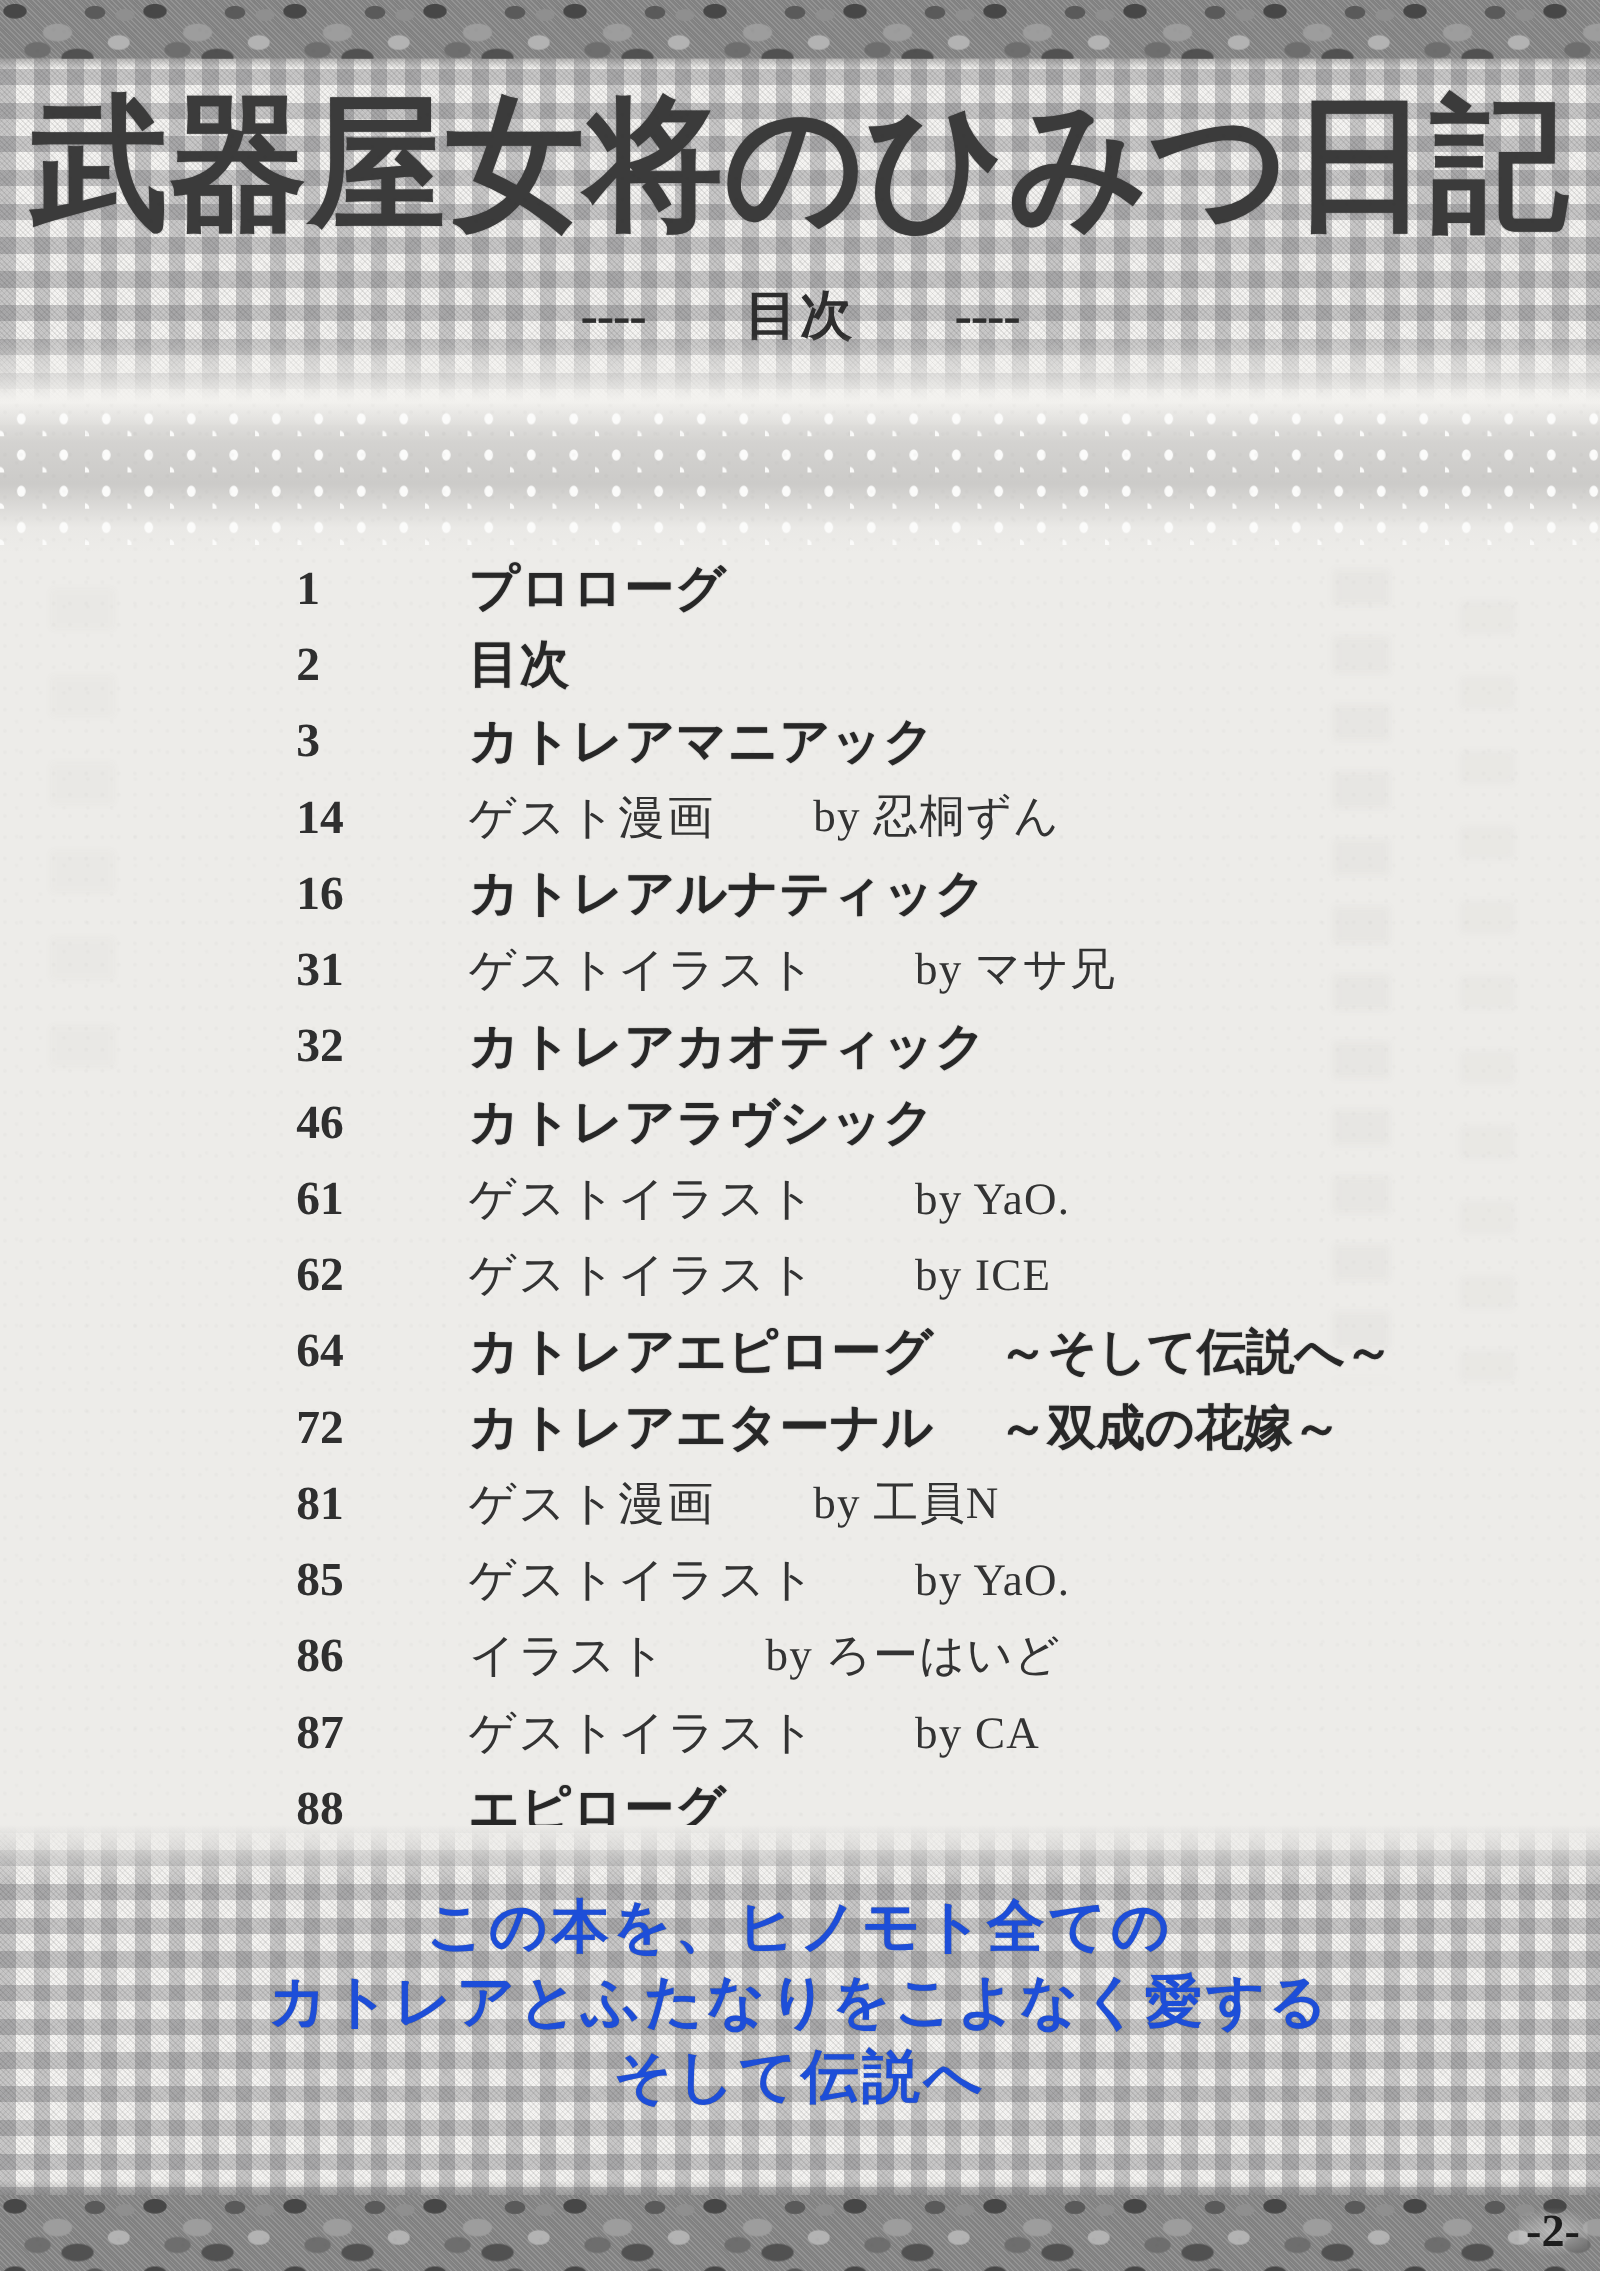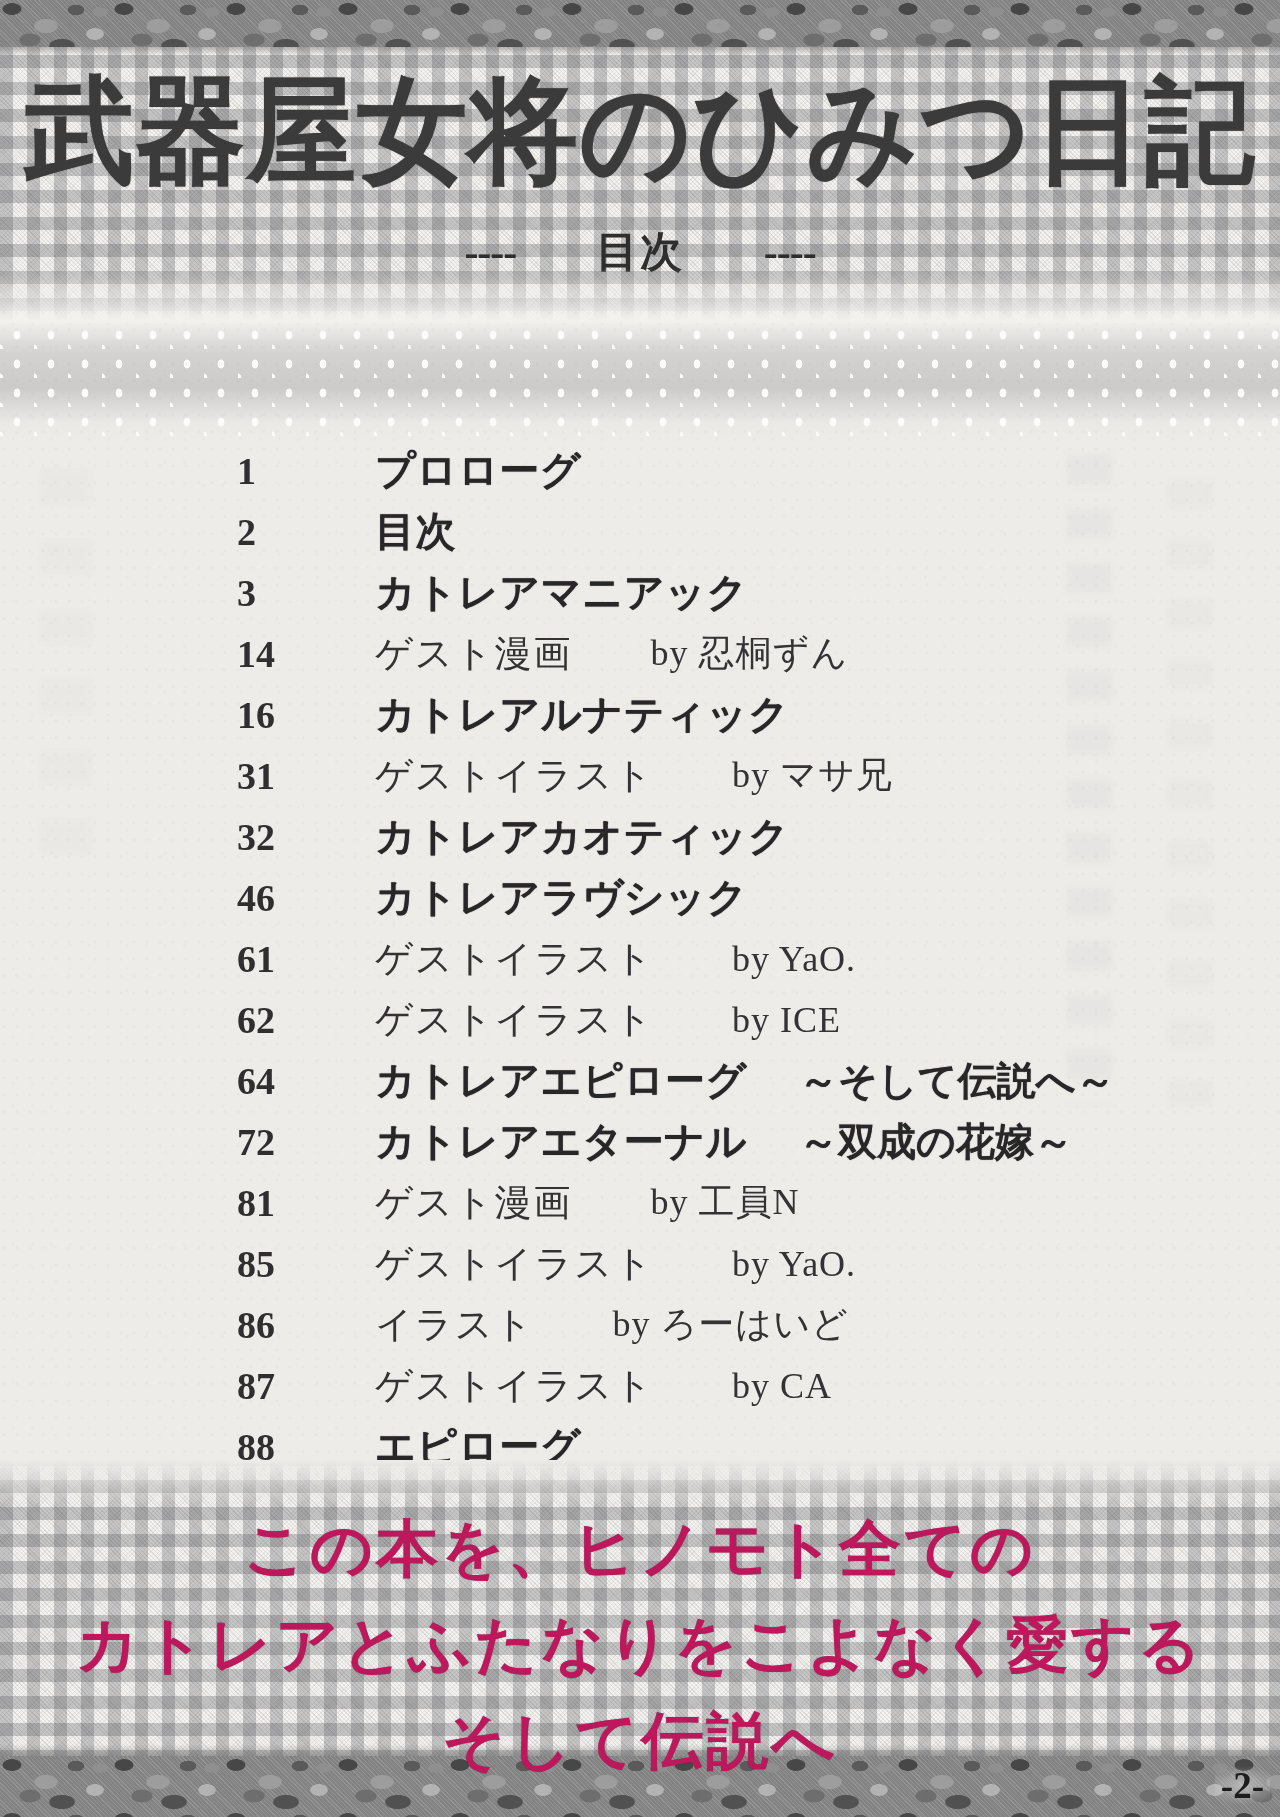--- a/index.html
+++ b/index.html
@@ -109,24 +109,24 @@
   .sub{
     margin-left:52px;font-family:"Liberation Sans",sans-serif;font-weight:bold;
     font-size:39px;color:#272727;text-shadow:0 0 1px rgba(30,30,30,0.6);
   }
   .by{margin-left:78px;font-family:"Liberation Serif",serif;font-size:36px;color:#333;letter-spacing:1px;}
 
   
   .dedication{position:absolute;top:1518px;left:0;width:100%;text-align:center;z-index:3;}
   .ded-line{
     font-family:"Liberation Sans",sans-serif;font-weight:bold;
-    font-size:62px;color:#be185d;letter-spacing:3px;line-height:1.0;
+    font-size:46px;color:#1d4ed8;letter-spacing:3px;line-height:1.0;
     text-shadow:0 0 1px rgba(35,35,35,0.55);white-space:nowrap;
   }
-  .ded-line + .ded-line{margin-top:34px;font-family:Liberation Serif, serif;}
+  .ded-line + .ded-line{margin-top:14px;}
 
   
   .page-number{
     position:absolute;right:10px;top:8px;z-index:4;
     font-family:"Liberation Serif",serif;font-weight:bold;
     font-size:37px;color:#1d1d1d;
     background:radial-gradient(ellipse 52px 26px at center, rgba(225,225,225,0.55), rgba(225,225,225,0) 75%);
     padding:0 6px;
   }
 

